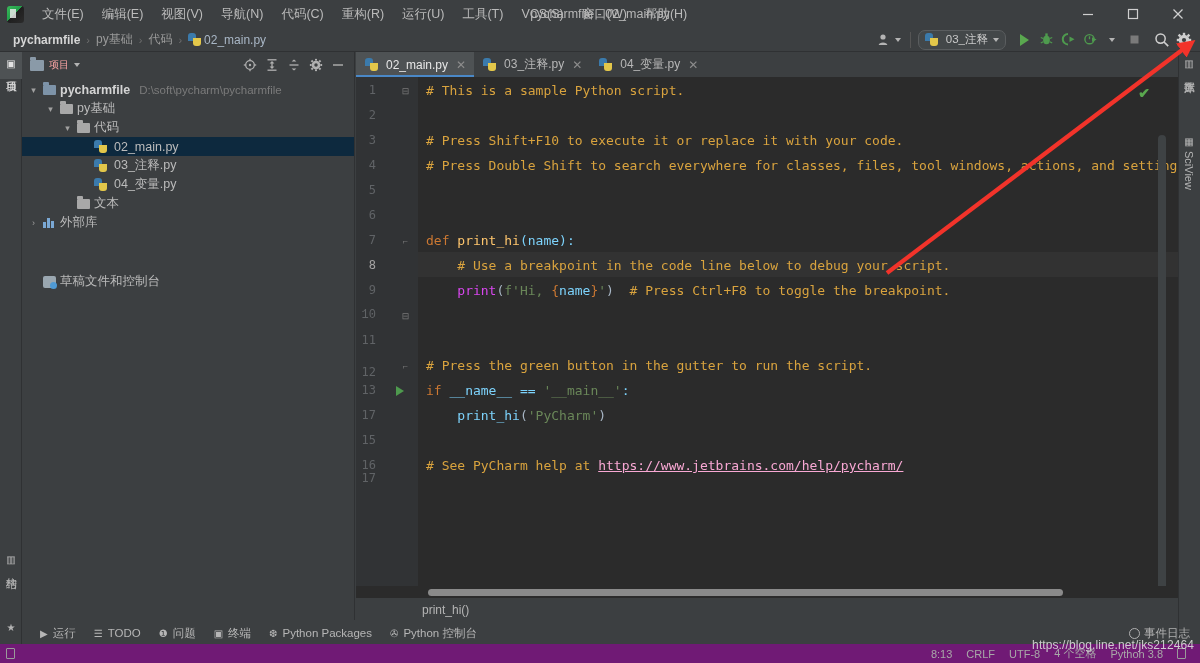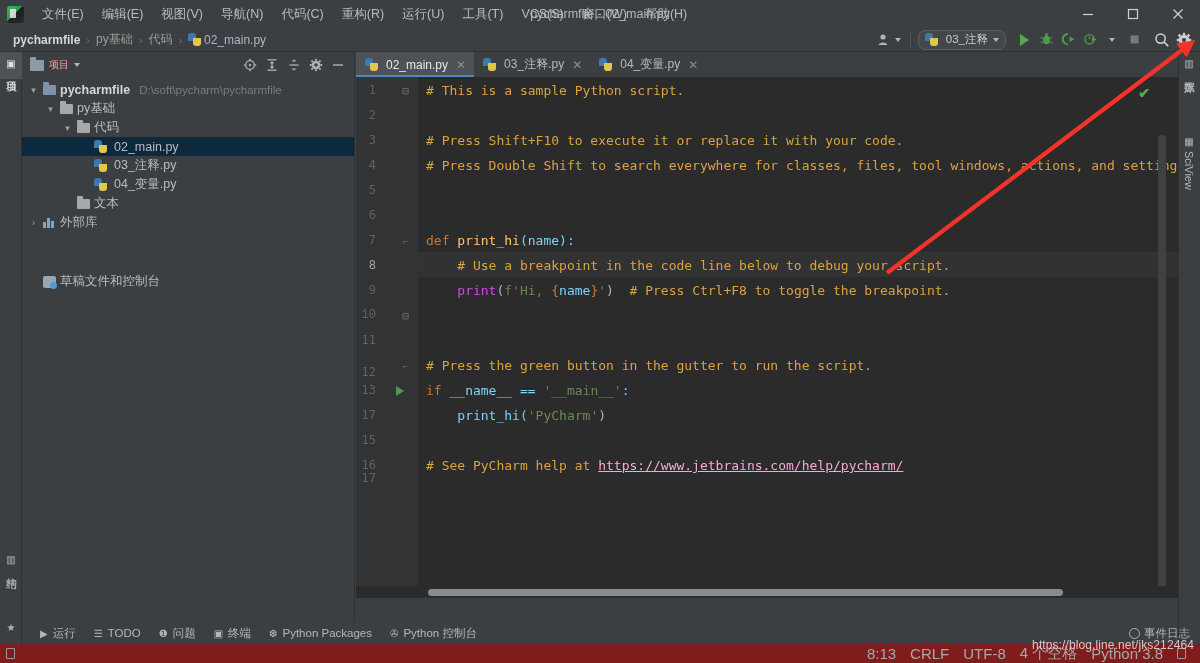--- a/index.html
+++ b/index.html
@@ -227,22 +227,22 @@
     background:#3c3f41; display:flex; align-items:center; padding-left:10px; gap:2px;
   }
   .bw {
     display:flex; align-items:center; gap:5px; font-size:11.5px; color:#b6b6b6;
     padding:2px 8px; white-space:nowrap;
   }
 
   
   .status-bar {
     position:absolute; left:0; top:644px; width:1200px; height:19px;
-    background:#7f1d1d; display:flex; align-items:center; padding:0 6px;
-    font-size:15px; color:#a8a8a8;
+    background:#701a75; display:flex; align-items:center; padding:0 6px;
+    font-size:11px; color:#a8a8a8;
   }
   .status-right { margin-left:auto; display:flex; align-items:center; gap:14px; padding-right:8px; }
   .sb-item { white-space:nowrap; }
   .event-log {
     position:absolute; right:10px; top:626px; display:flex; align-items:center; gap:4px;
     font-size:11.5px; color:#b0b0b0;
   }
   .bell {
     width:11px;height:11px;border:1.4px solid #b0b0b0;border-radius:50%;display:inline-block;
   }
@@ -587,20 +587,23 @@
         <div class="cl" style="top: 406px;"></div>
       </div>
     <div class="check-ok">✔</div>
     <div class="v-scroll"></div>
   </div>
 
   <div class="h-scroll-wrap">
     <div class="h-scroll"></div>
   </div>
 
+  <div class="ed-crumb">
+    <span>print_hi()</span>
+  </div>
 
   <div class="right-strip">
     <div class="vtab-r" style="top:0;">
       <span class="vstrip-icon">▥</span>
       <span>数据库</span>
     </div>
     <div class="vtab-r" style="top:78px;">
       <span class="vstrip-icon">▦</span>
       <span>SciView</span>
     </div>

